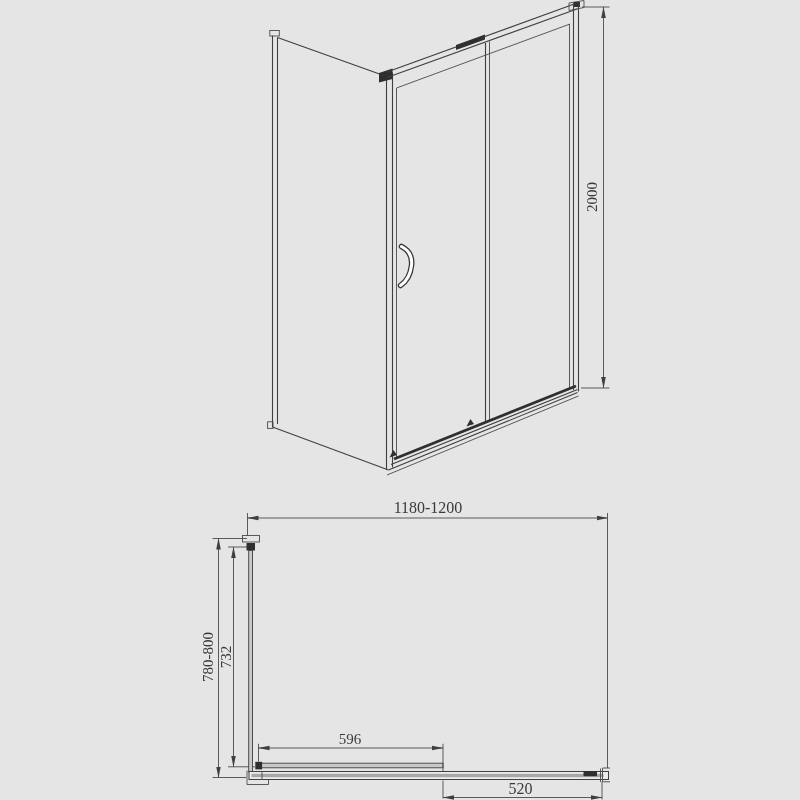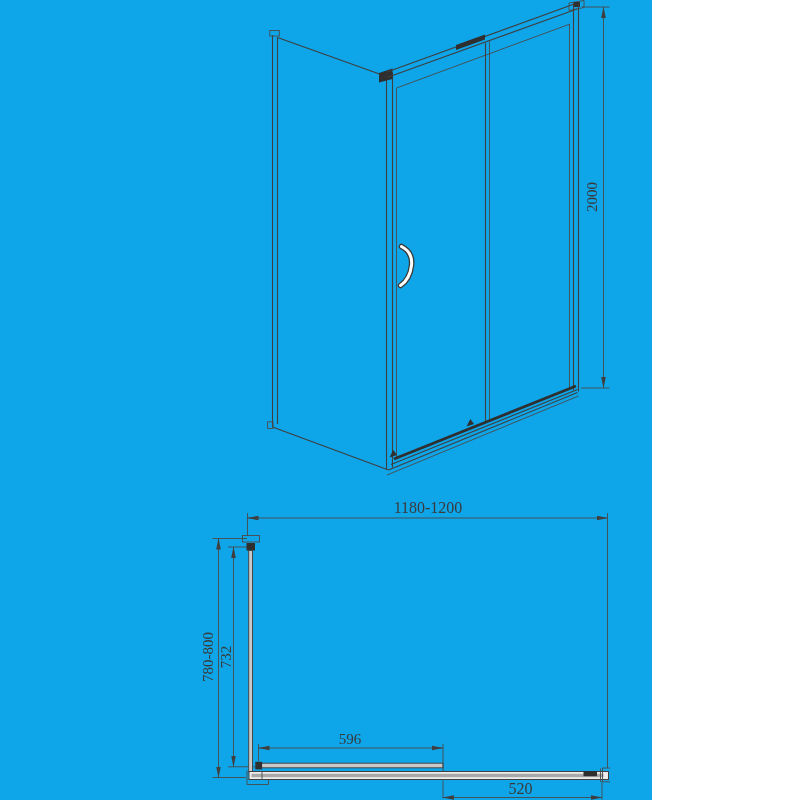--- a/index.html
+++ b/index.html
@@ -1,16 +1,16 @@
 <!DOCTYPE html>
 <html><head>
 <meta charset="utf-8">
 <style>
   html,body{margin:0;padding:0;background:#ffffff;}
-  .stage{position:relative;width:652px;height:800px;background:#0ea5e9;overflow:hidden;
+  .stage{position:relative;width:800px;height:800px;background:#e5e5e5;overflow:hidden;
          font-family:"Liberation Serif","DejaVu Serif",serif;}
   svg{position:absolute;left:0;top:0;}
   .ln{stroke:#3f3f3f;stroke-width:1.1;fill:none;stroke-linecap:butt;}
   .thin{stroke:#4a4a4a;stroke-width:0.9;fill:none;}
   .thick{stroke:#2f2f2f;stroke-width:2.8;fill:none;}
   .dim{stroke:#4a4a4a;stroke-width:0.9;fill:none;}
   .dark{fill:#2f2f2f;stroke:none;}
   .glassfill{fill:#c9c9c9;stroke:#3f3f3f;stroke-width:0.9;}
   .trackfill{fill:#ececec;stroke:#3f3f3f;stroke-width:1;}
   .stripe{fill:#a8a8a8;stroke:none;}

